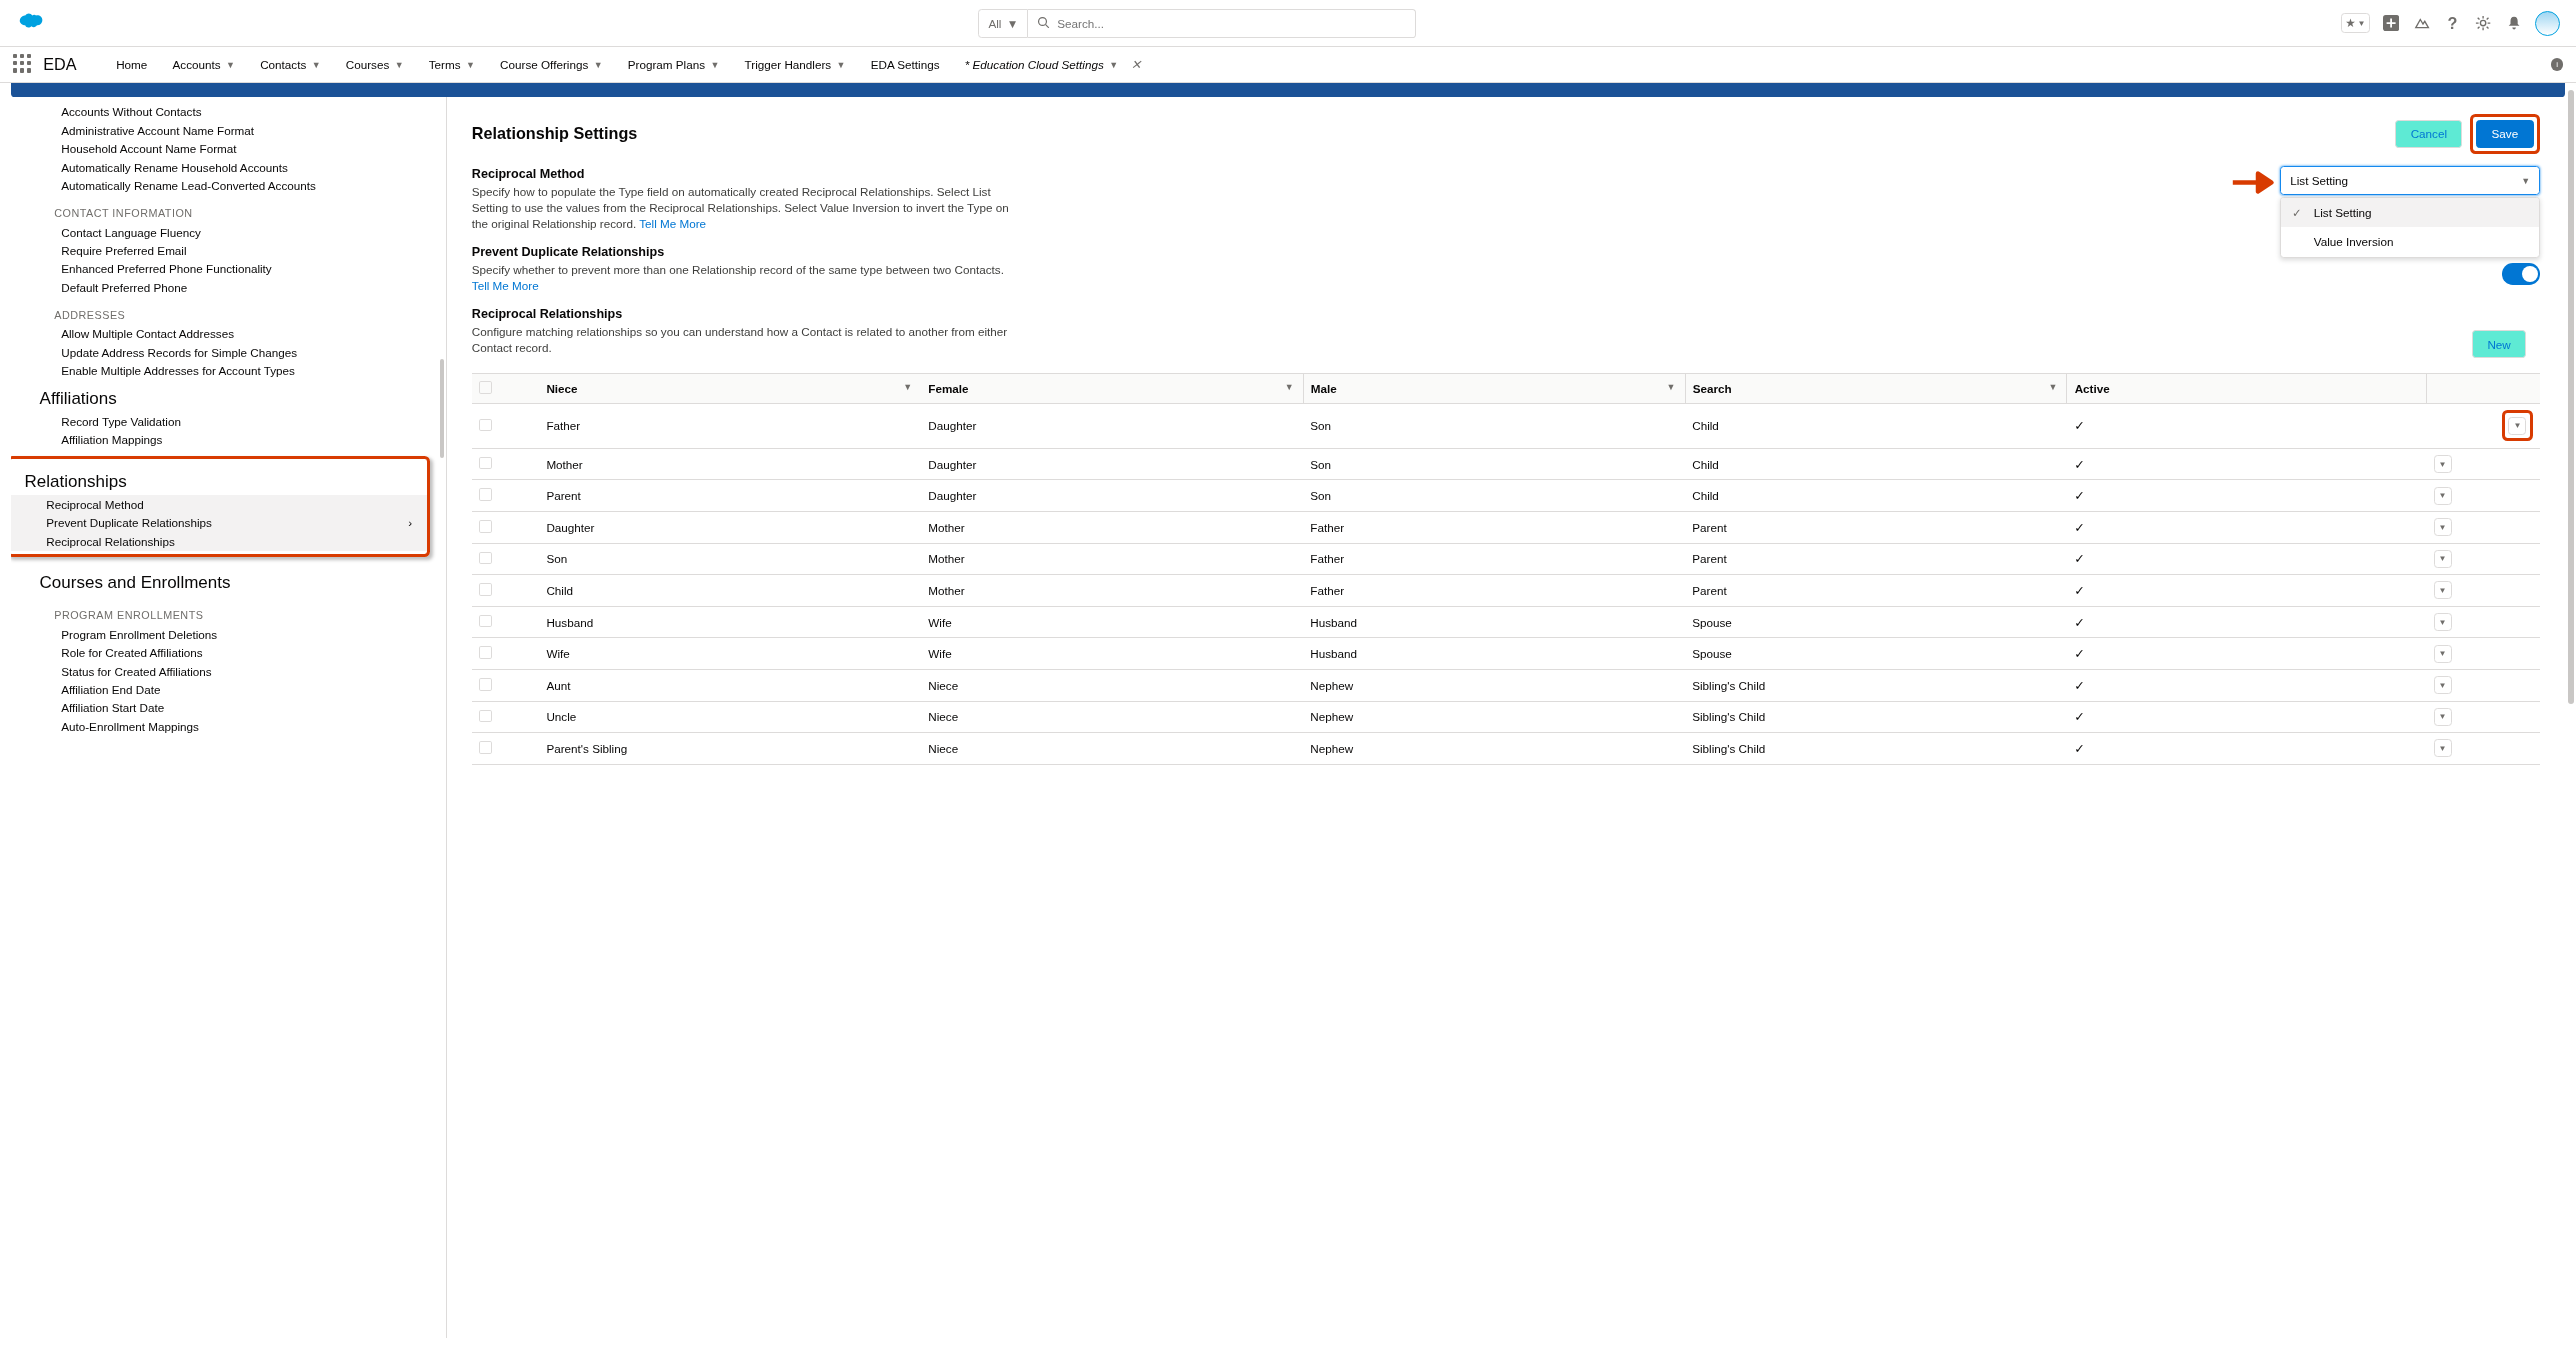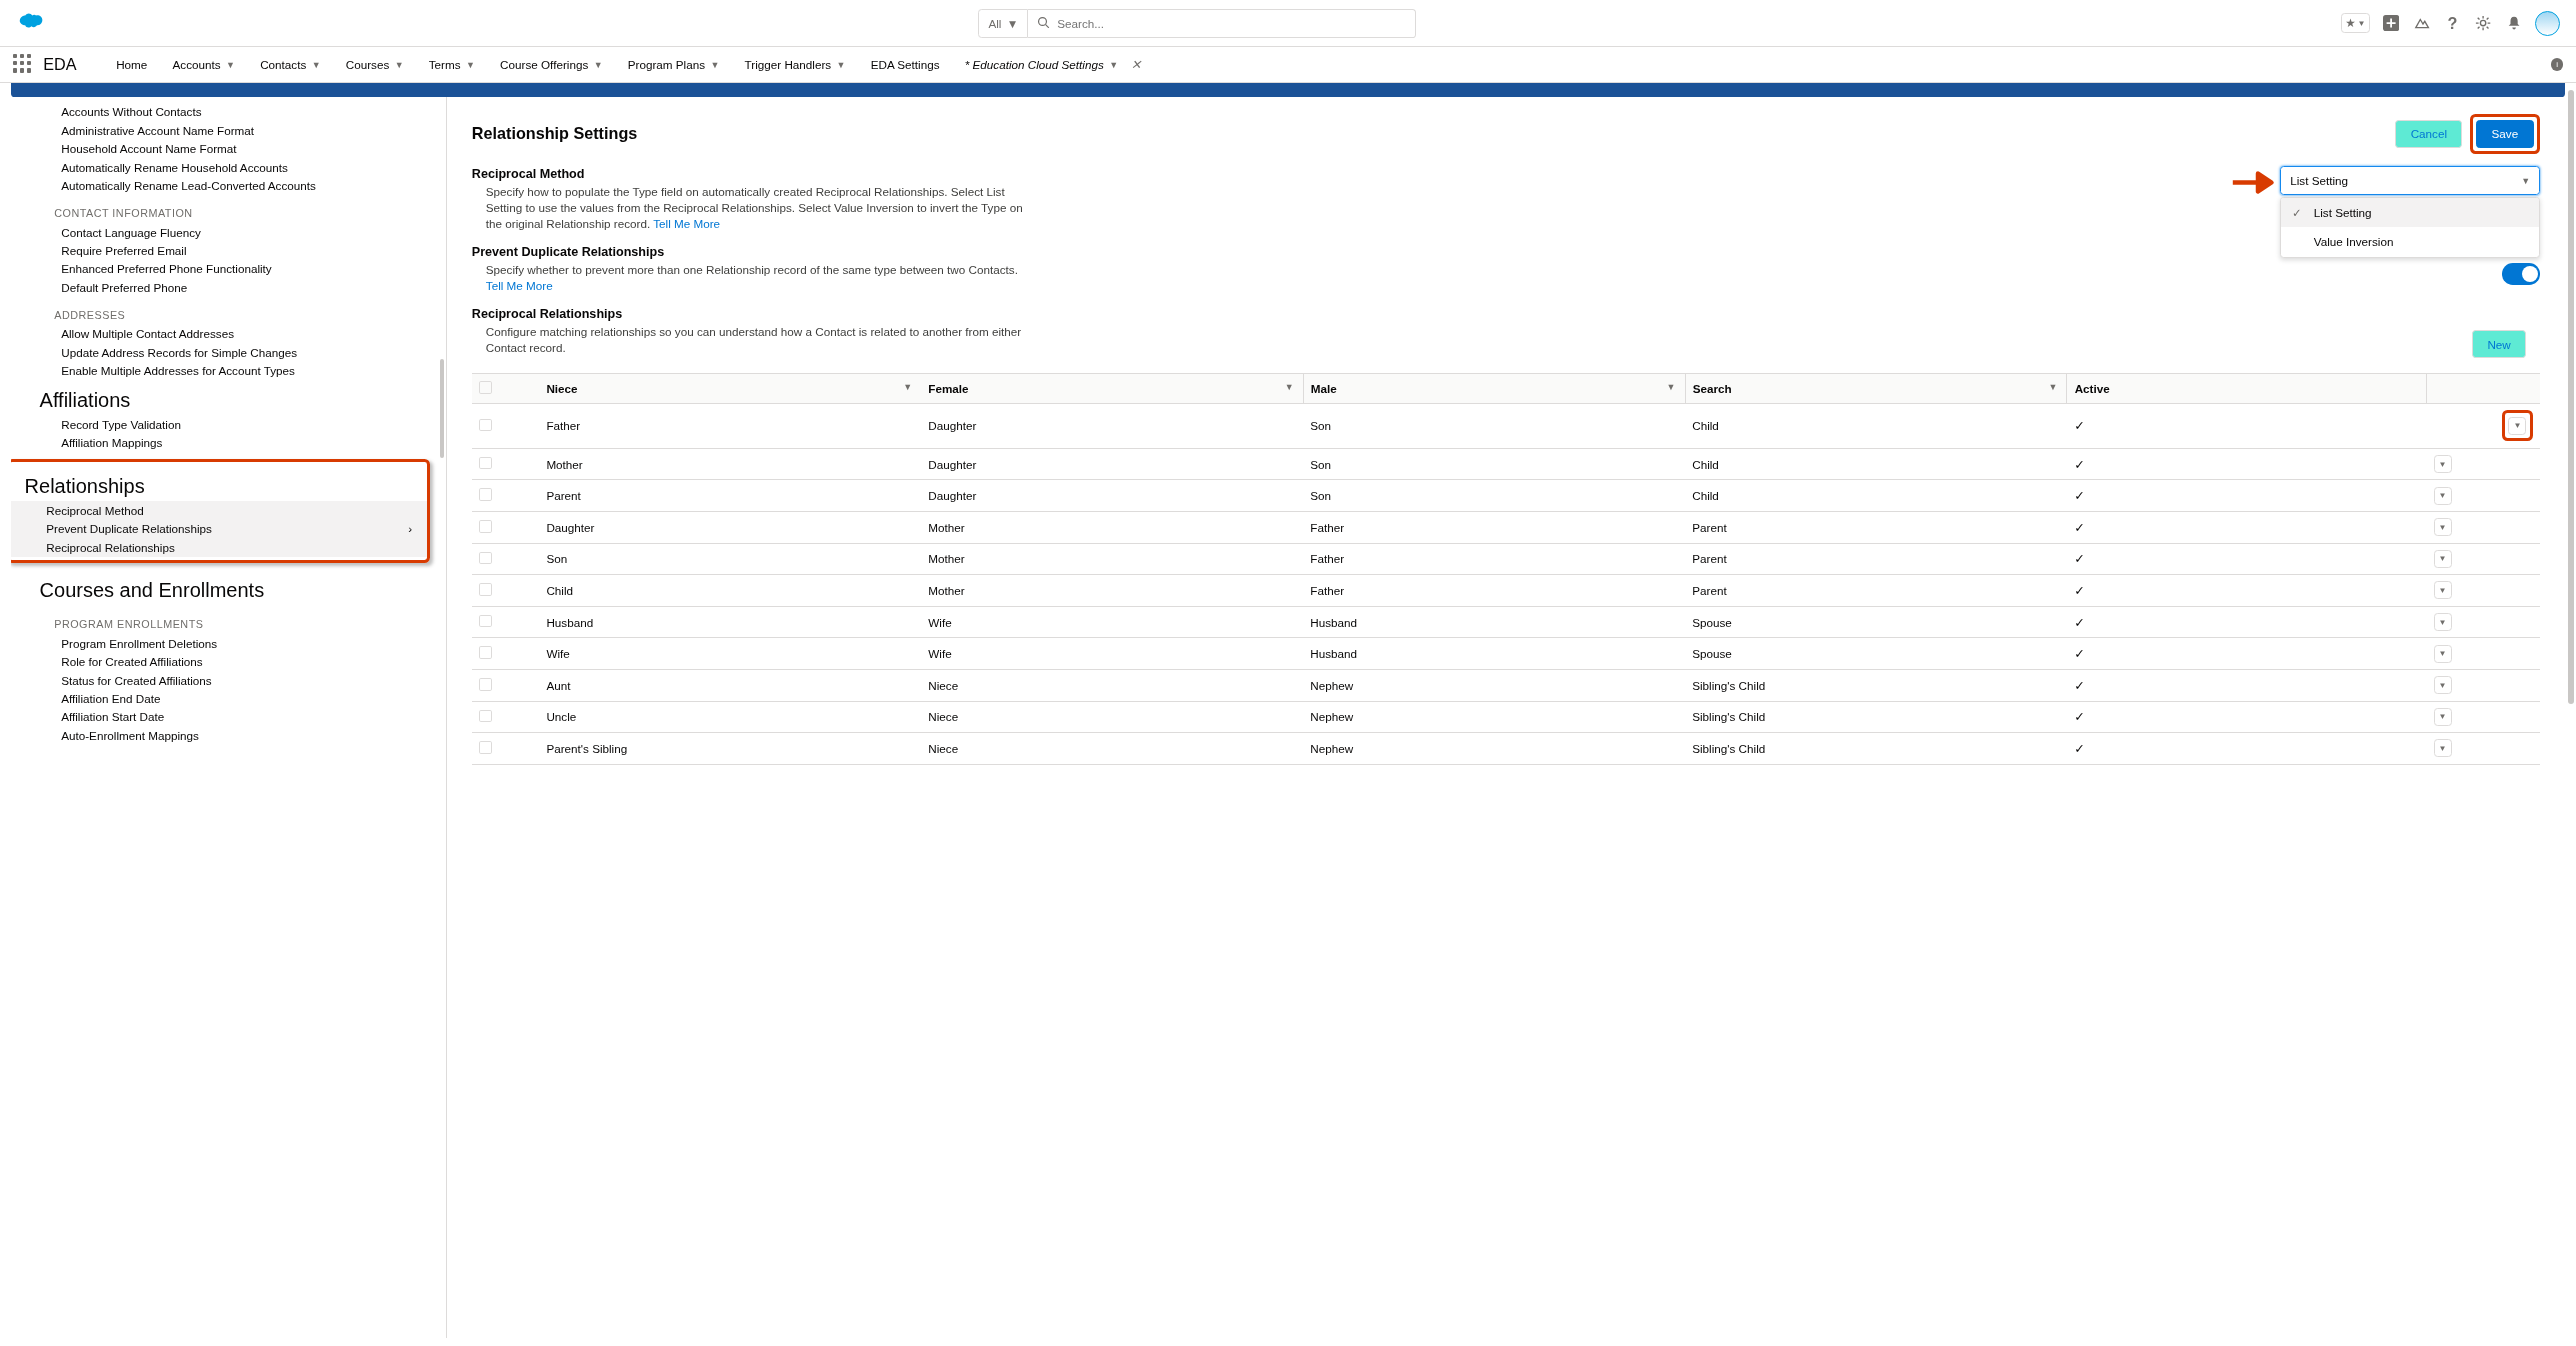--- a/index.html
+++ b/index.html
@@ -27,36 +27,36 @@
 .nav-badge { position:absolute; right:12.6px; width:12.6px; height:12.6px; background:#706e6b; border-radius:50%; color:#fff; font-size:8.1px; display:flex; align-items:center; justify-content:center; }
 
 .blue-banner { height: 14.4px; background: #1b5297; margin: 0 10.8px; border-radius: 0 0 3.6px 3.6px; }
 
 .workspace { display: flex; padding: 0 10.8px; height: calc(100vh - 105px); }
 .sidebar { width: 435px; padding: 5.4px 16.2px 5.4px 5.4px; overflow-y: auto; position: relative; }
 .sidebar-inner { padding-left: 18px; }
 .side-link { font-size: 11.7px; color: #080707; padding: 2.7px 0 2.7px 27px; cursor: pointer; }
 .side-sublink { font-size: 11.7px; color: #080707; padding: 2.7px 0 2.7px 27px; cursor: pointer; }
 .side-heading-sm { font-size: 10.8px; color: #706e6b; letter-spacing: 0.5px; padding: 12.6px 0 3.6px 20px; text-transform: uppercase; }
-.side-heading-lg { font-size: 20px; font-weight: 400; color: #080707; padding: 9px 0 3.6px 5.4px; }
+.side-heading-lg { font-size: 17px; font-weight: 400; color: #080707; padding: 9px 0 3.6px 5.4px; }
 .red-box-side { border: 3.6px solid #d83b01; border-radius: 5.4px; padding: 3.6px 0; margin-left: -9px; box-shadow: 2.7px 2.7px 3.6px rgba(0,0,0,0.25); margin-top: 7.2px; margin-bottom: 7.2px; }
 .red-box-side .side-heading-lg { padding-left: 14.4px; }
 .red-box-side .side-sublink { padding-left: 36px; background: #f3f2f2; display:flex; align-items:center; justify-content:space-between; padding-right:14.4px;}
 .side-scroll { position:absolute; right:1.8px; top:262px; width:4.5px; height:99px; background:#c9c7c5; border-radius:2.7px; }
 
 .main { flex: 1; border-left: 0.9px solid #dddbda; padding: 16.2px 0 0 0; overflow-y: auto; position: relative; }
 .page-title-row { display: flex; align-items: center; justify-content: space-between; padding: 0 25px; }
 .page-title { font-size: 16.2px; font-weight: 700; }
 .btn { border: 0.9px solid #dddbda; background: #5eead4; border-radius: 3.6px; padding: 6.3px 14.4px; font-size: 11.7px; cursor: pointer; color: #0176d3; }
 .btn-primary { background: #0176d3; color: #fff; border-color: #0176d3; }
 .save-highlight { border: 3.6px solid #d83b01; border-radius: 5.4px; padding: 3.6px; display: inline-block; }
 
 .section { padding: 12.6px 25px 0 25px; }
 .section-title { font-size: 12.6px; font-weight: 700; margin-bottom: 2.7px; }
-.section-desc { font-size: 11.7px; color: #3e3e3c; line-height: 1.4; max-width: 551px; margin-left: 14px; }
+.section-desc { font-size: 11.7px; color: #3e3e3c; line-height: 1.4; max-width: 551px; }
 .tell-more { color: #0176d3; cursor: pointer; }
 
 .dropdown-wrap { position: absolute; right: 25px; top: 69px; width: 260px; }
 .dropdown { border: 0.9px solid #1589ee; border-radius: 3.6px; height: 29px; display: flex; align-items: center; justify-content: space-between; padding: 0 9px; font-size: 11.7px; cursor:pointer; box-shadow: 0 0 2.7px #1589ee; }
 .dd-arrow { font-size: 9px; color: #706e6b; }
 .dropdown-menu { border: 0.9px solid #dddbda; border-radius: 3.6px; margin-top: 1.8px; background: #fff; box-shadow: 0 1.8px 5.4px rgba(0,0,0,0.15); overflow:hidden; }
 .dd-option { padding: 8.1px 10.8px 8.1px 32.5px; font-size: 11.7px; cursor: pointer; position:relative; }
 .dd-option.selected { background: #f3f2f2; }
 .dd-check { position:absolute; left:10.8px; top:8.1px; color:#706e6b; }
 

